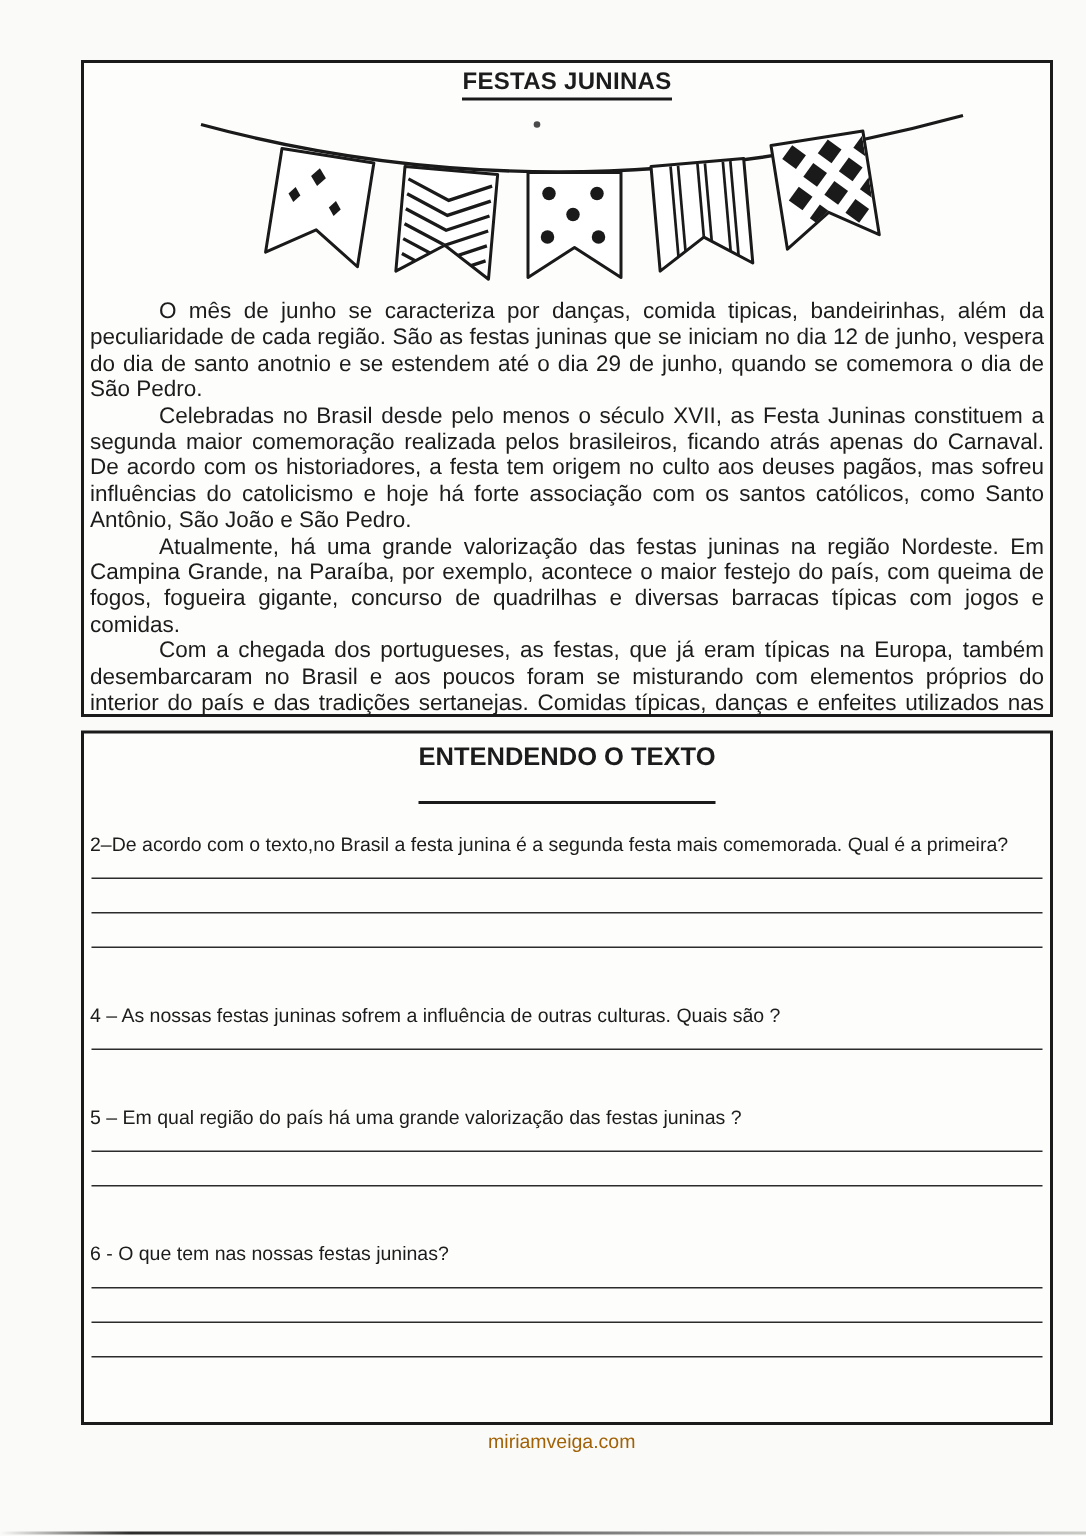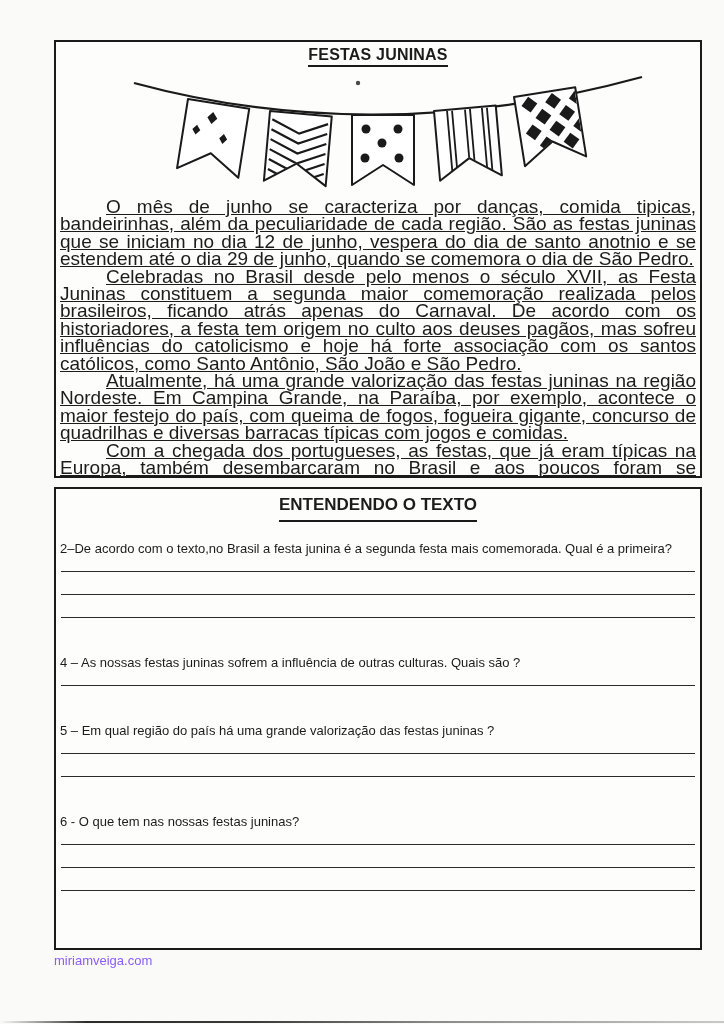--- a/index.html
+++ b/index.html
@@ -32,61 +32,60 @@
   .doc-title span {
     display: inline-block;
     border-bottom: 2px solid #1a1a1a;
     padding-bottom: 1px;
   }
 
   .bunting-wrap { width: 644px; margin: 2px auto 0; }
 
   .reading-text { padding: 3px 4px 0; }
   .reading-text p {
-    font-size: 19px;
+    font-size: 15px;
     line-height: 17.4px;
     text-align: justify;
     text-indent: 46px;
-    text-decoration: underline;
   }
 
   .section-title {
     text-align: center;
     margin-top: 6px;
     font-size: 17px;
     font-weight: bold;
   }
   .section-title span {
     display: inline-block;
     border-bottom: 2px solid #1a1a1a;
-    padding-bottom: 5px;
+    padding-bottom: 19px;
   }
 
   .questions { padding: 0 4px; }
   .q-label {
     margin-top: 20px;
     font-size: 13px;
     line-height: 17px;
   }
   .q-label:first-of-type { margin-top: 36px; }
   .answer-line {
     height: 0;
     border-top: 1.6px solid #2b2b2b;
     margin: 22px 1px 0;
   }
   .q-label + .answer-line { margin-top: 14px; }
   .question-block:first-of-type .q-label { margin-top: 18px; }
 
   .footer-credit {
     width: 648px;
     margin: 3px auto 0;
-    text-align: left;
+    text-align: center;
     padding-right: 7px;
     font-size: 13px;
-    color: #8b5cf6;
+    color: #a16207;
   }
 
   .scan-edge-bottom {
     position: absolute;
     left: 0; right: 0; bottom: 1px;
     height: 2px;
     background: linear-gradient(to right, rgba(40,40,40,0) 0%, #2c2c2c 12%, #3a3a3a 35%, #8a8a8a 60%, #c9c9c6 100%);
   }
 
   svg .outline { fill: #ffffff; stroke: #1a1a1a; stroke-width: 2; stroke-linejoin: round; }

